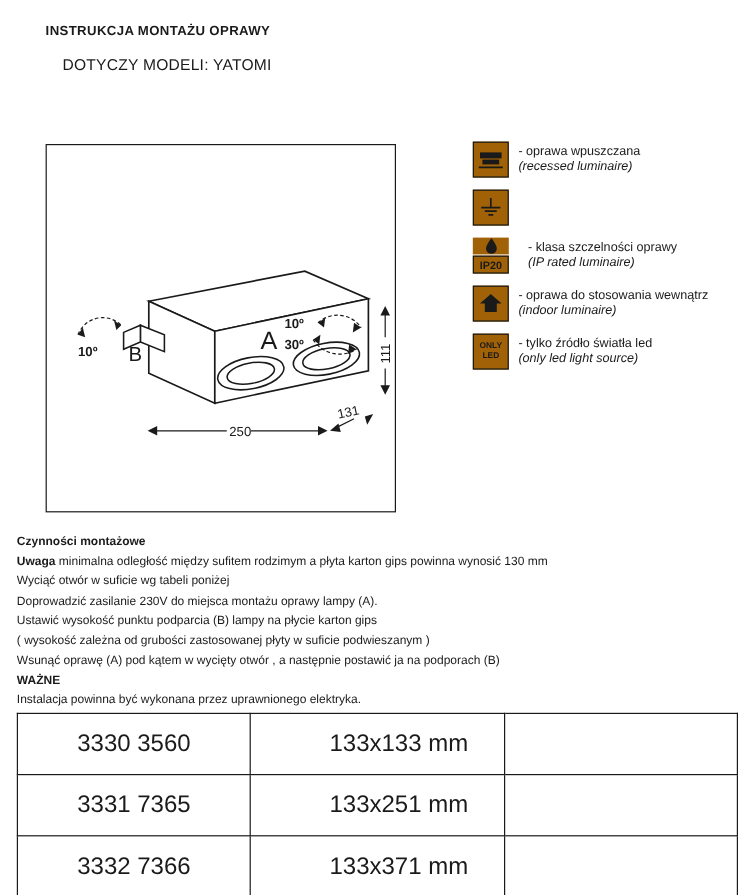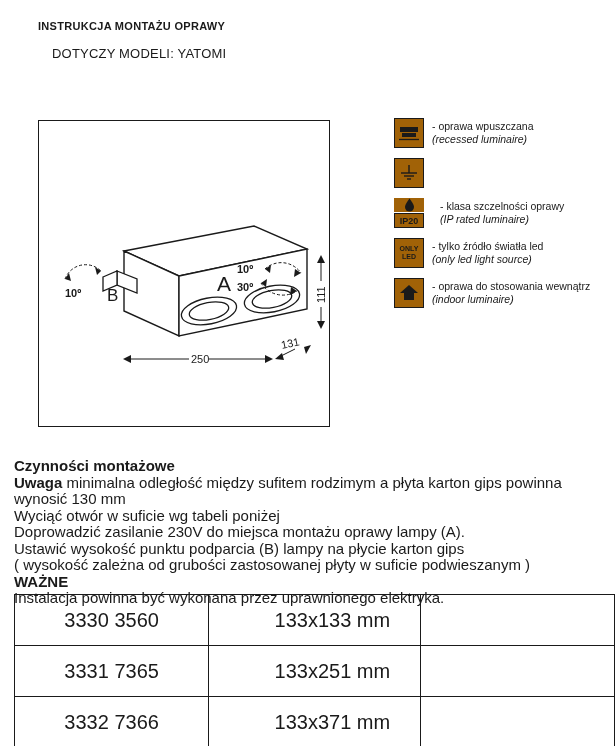--- a/index.html
+++ b/index.html
@@ -91,23 +91,22 @@
   .ip20 {
     font-size: 9px;
     font-weight: bold;
   }
   
   .instructions {
     position: absolute;
     left: 14px;
     top: 444px;
     width: 590px;
-    font-size: 15px;
+    font-size: 10px;
     line-height: 16.5px;
-    margin-top: 14px;
   }
   .instructions p { margin: 0; }
   .instructions .b { font-weight: bold; }
   .instructions .head { font-weight: bold; }
   .tblwrap { position:absolute; left:14px; top:594px; }
   table.dimtable { border-collapse: collapse; }
   table.dimtable td { border: 1px solid #1a1a1a; }
   .cell-codes { width: 197px; height: 48px; font-size: 20px; text-align:center; }
   .cell-dims  { width: 178px; height: 48px; font-size: 20px; text-align:center;padding-left:36px; }
   .cell-pad   { width: 198px; height: 48px; border: 1px solid #1a1a1a; }
@@ -225,53 +224,54 @@
         </div>
       </div>
       <div class="legend-text">
         <span>- klasa szczelności oprawy</span>
         <span class="it">(IP rated luminaire)</span>
       </div>
     </div>
 
     <div class="legend-row">
       <div class="legend-icon">
+        <svg width="20" height="18" viewBox="0 0 20 18">
+          <polygon points="10,1 19,9 15,9 15,16 5,16 5,9 1,9" fill="#1a1a1a"></polygon>
+        </svg>
+      </div>
+      <div class="legend-text">
+        <span>- oprawa do stosowania</span>
+        <span>wewnątrz</span>
+        <span class="it">(indoor luminaire)</span>
+      </div>
+    </div>
+
+    <div class="legend-row">
+      <div class="legend-icon">
         <div class="only-led">
           <span>ONLY</span><br>
           <span>LED</span>
         </div>
       </div>
       <div class="legend-text">
         <span>- tylko źródło światła led</span>
         <span class="it">(only led light source)</span>
-      </div>
-    </div>
-
-    <div class="legend-row">
-      <div class="legend-icon">
-        <svg width="20" height="18" viewBox="0 0 20 18">
-          <polygon points="10,1 19,9 15,9 15,16 5,16 5,9 1,9" fill="#1a1a1a"></polygon>
-        </svg>
-      </div>
-      <div class="legend-text">
-        <span>- oprawa do stosowania</span>
-        <span>wewnątrz</span>
-        <span class="it">(indoor luminaire)</span>
       </div>
     </div>
 
   </div>
 
   <div class="instructions">
     <p class="head">Czynności montażowe</p>
     <p><span class="b">Uwaga</span><span> minimalna odległość między sufitem rodzimym a płyta karton gips powinna wynosić 130 mm</span></p>
     <p>Wyciąć otwór w suficie  wg tabeli poniżej</p>
     <p>Doprowadzić zasilanie 230V do miejsca montażu oprawy lampy (A).</p>
     <p>Ustawić wysokość punktu podparcia (B) lampy na płycie karton gips</p>
     <p>( wysokość zależna od grubości zastosowanej płyty w suficie podwieszanym )</p>
+    <p>Wsunąć oprawę (A) pod kątem w wycięty otwór , a następnie postawić ja na podporach (B)</p>
     <p class="head">WAŻNE</p>
     <p> Instalacja powinna być wykonana przez uprawnionego elektryka.</p>
   </div>
 
   <div class="tblwrap">
     <table class="dimtable">
       <tbody>
           <tr>
         <td class="cell-codes">3330  3560</td>
         <td class="cell-dims">133x133 mm</td>

